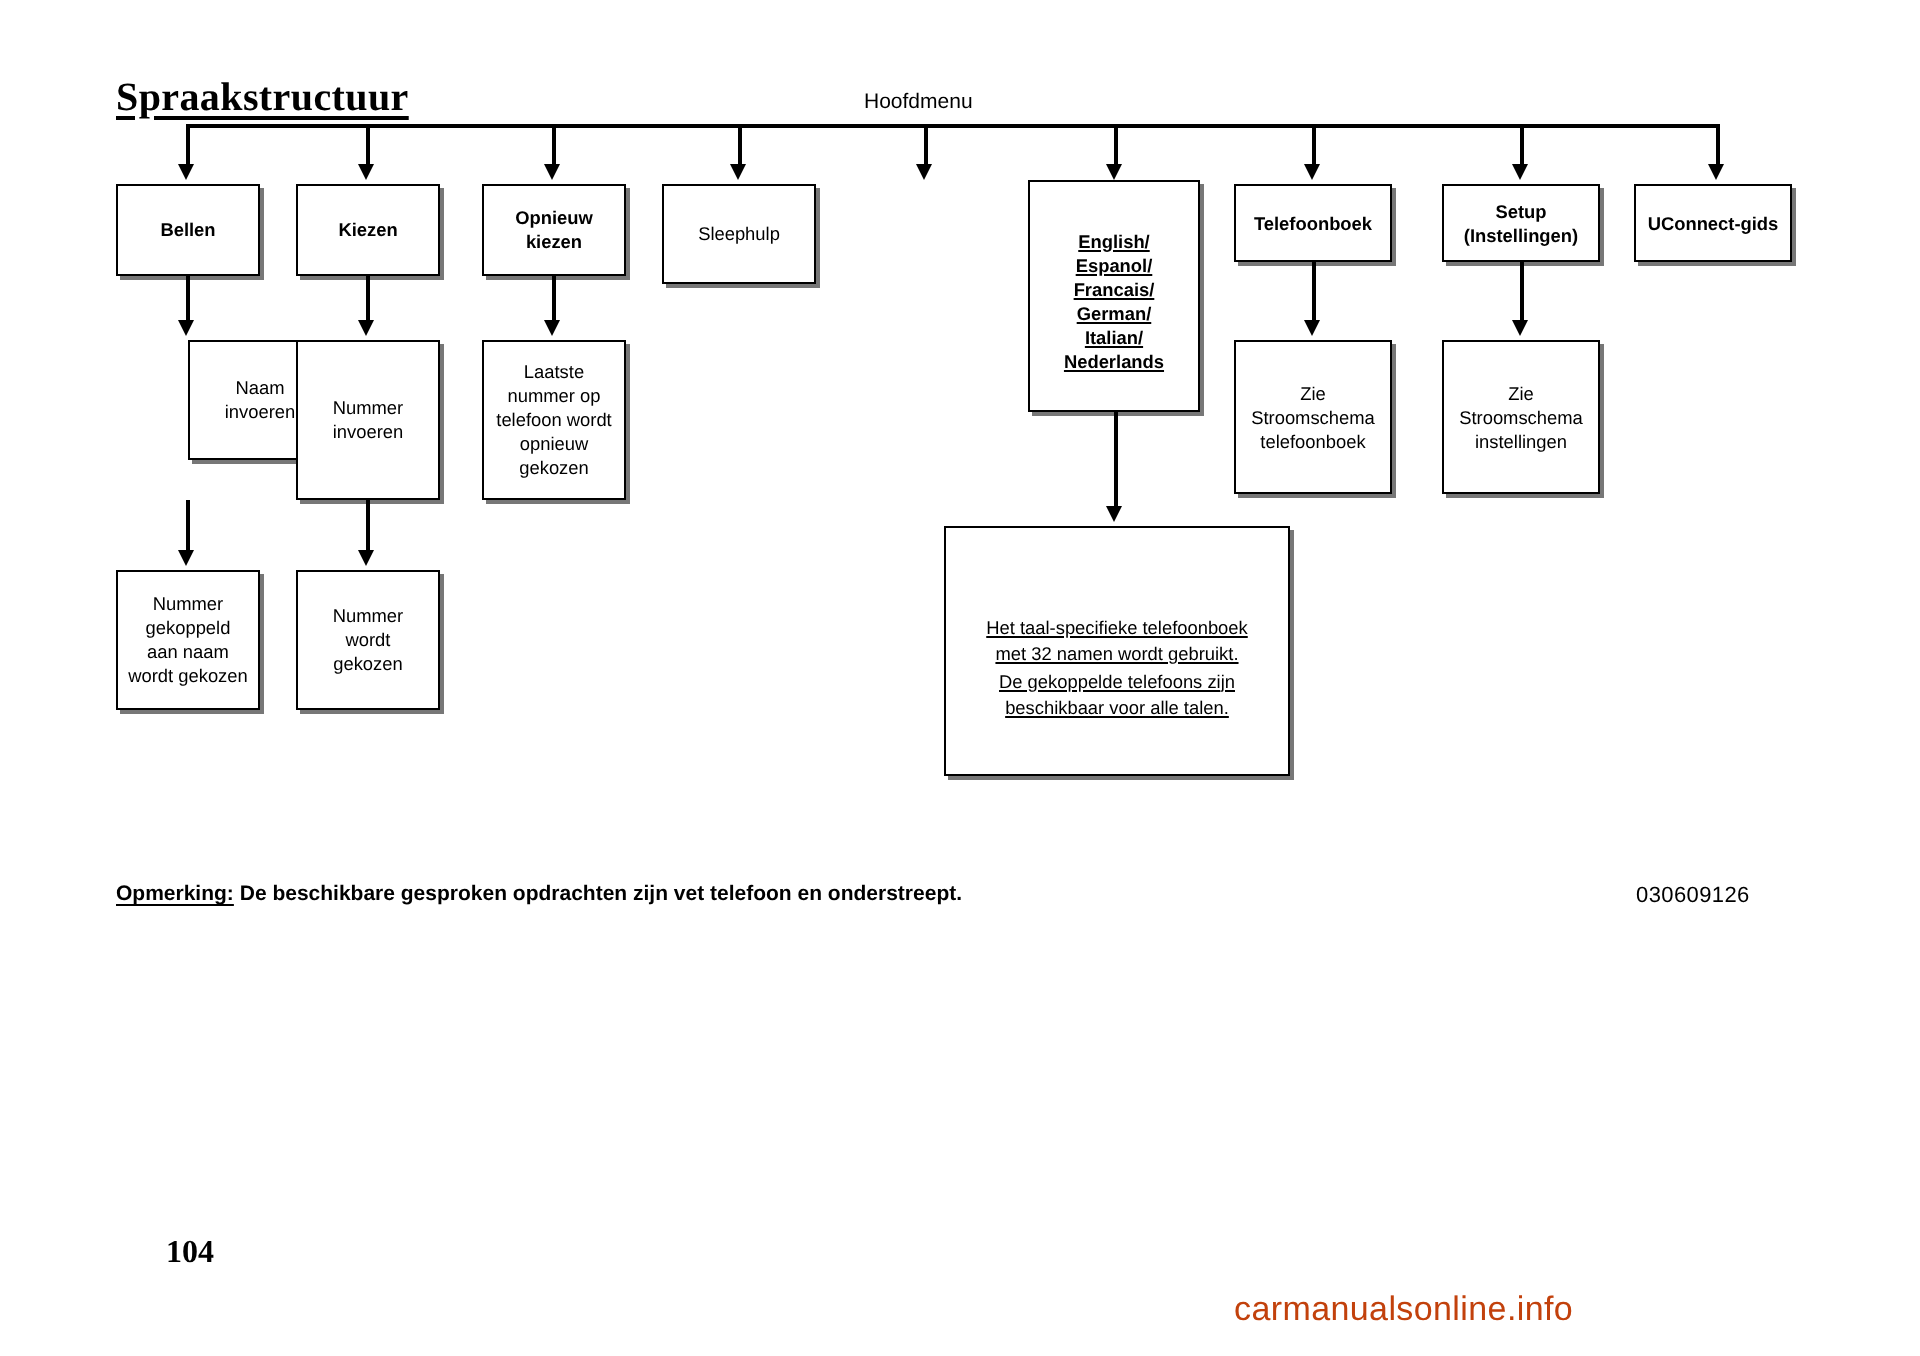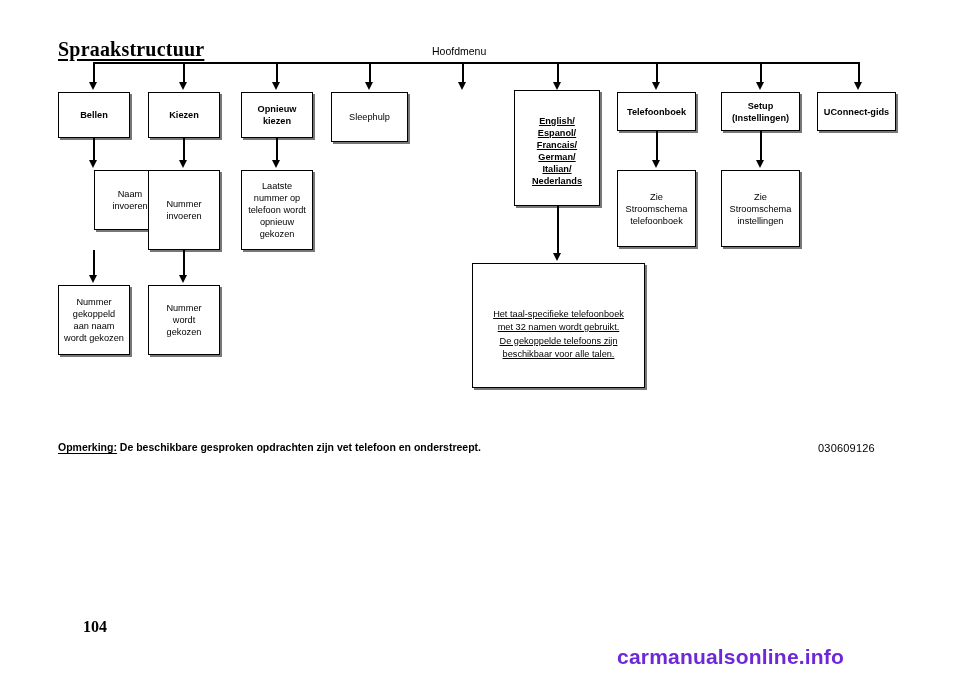--- a/index.html
+++ b/index.html
@@ -65,21 +65,21 @@
   }
   #body-heading{font-size:15px;font-weight:bold;line-height:20px;margin-bottom:1px;}
   #body-paragraph{font-size:14.6px;line-height:19.6px;text-align:justify;}
   #page-number{
     position:absolute;left:55px;top:618px;
     font-family:"Liberation Serif",serif;
     font-size:16px;font-weight:bold;margin-left:28px;
   }
   #watermark{
     position:absolute;left:617px;top:645px;
-    font-size:21px;color:#6d28d9;letter-spacing:.2px;white-space:nowrap;font-weight:bold;
+    font-size:17px;color:#c2410c;letter-spacing:.2px;white-space:nowrap;
   }
 </style>
 </head>
 <body>
 
 <div class="page">
 
   <div id="diagram-title">Spraakstructuur</div>
 
   <div id="hoofdmenu-label">Hoofdmenu</div>

